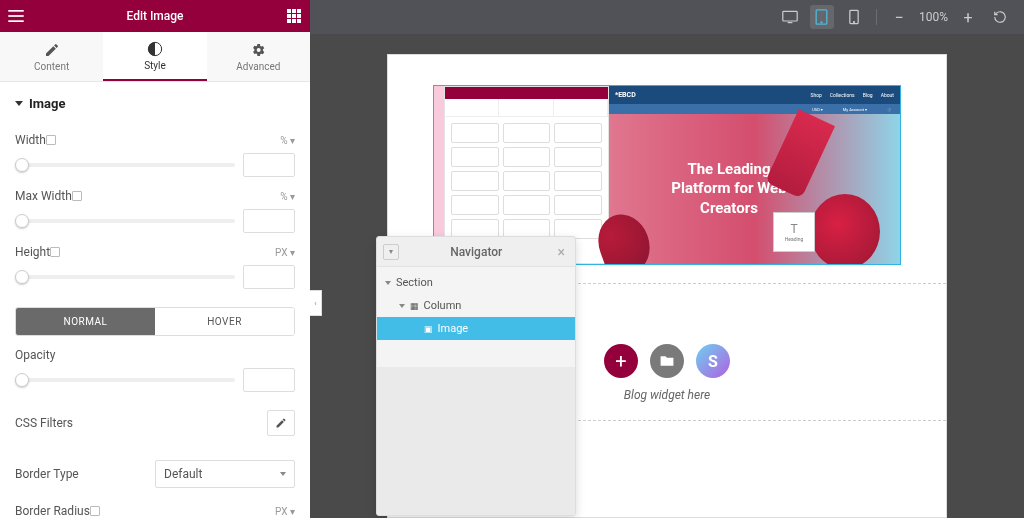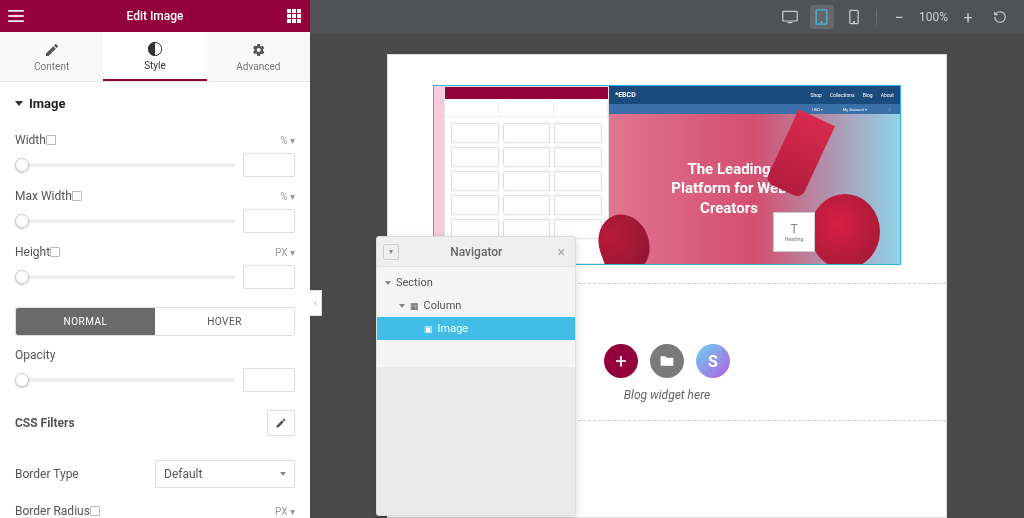--- a/index.html
+++ b/index.html
@@ -210,21 +210,21 @@
       <div class="ctrl-row">
         <span>Opacity</span>
       </div>
       <div class="slider-row">
         <div class="slider-track">
             <div class="slider-thumb"></div>
           </div>
         <div class="num-box"></div>
       </div>
 
-      <div class="ctrl-row" style="margin-top:18px;font-weight:bold;">
+      <div class="ctrl-row" style="margin-top:18px;">
         <span>CSS Filters</span>
         <span class="edit-btn">
           <svg width="12" height="12" viewBox="0 0 24 24">
               <path d="M3 17.25V21h3.75l11-11-3.75-3.75-11 11zM20.71 7.04a1 1 0 0 0 0-1.41l-2.34-2.34a1 1 0 0 0-1.41 0l-1.83 1.83 3.75 3.75 1.83-1.83z" fill="#555"></path>
             </svg>
         </span>
       </div>
 
       <div class="ctrl-row" style="margin-top:24px;">
         <span>Border Type</span>

